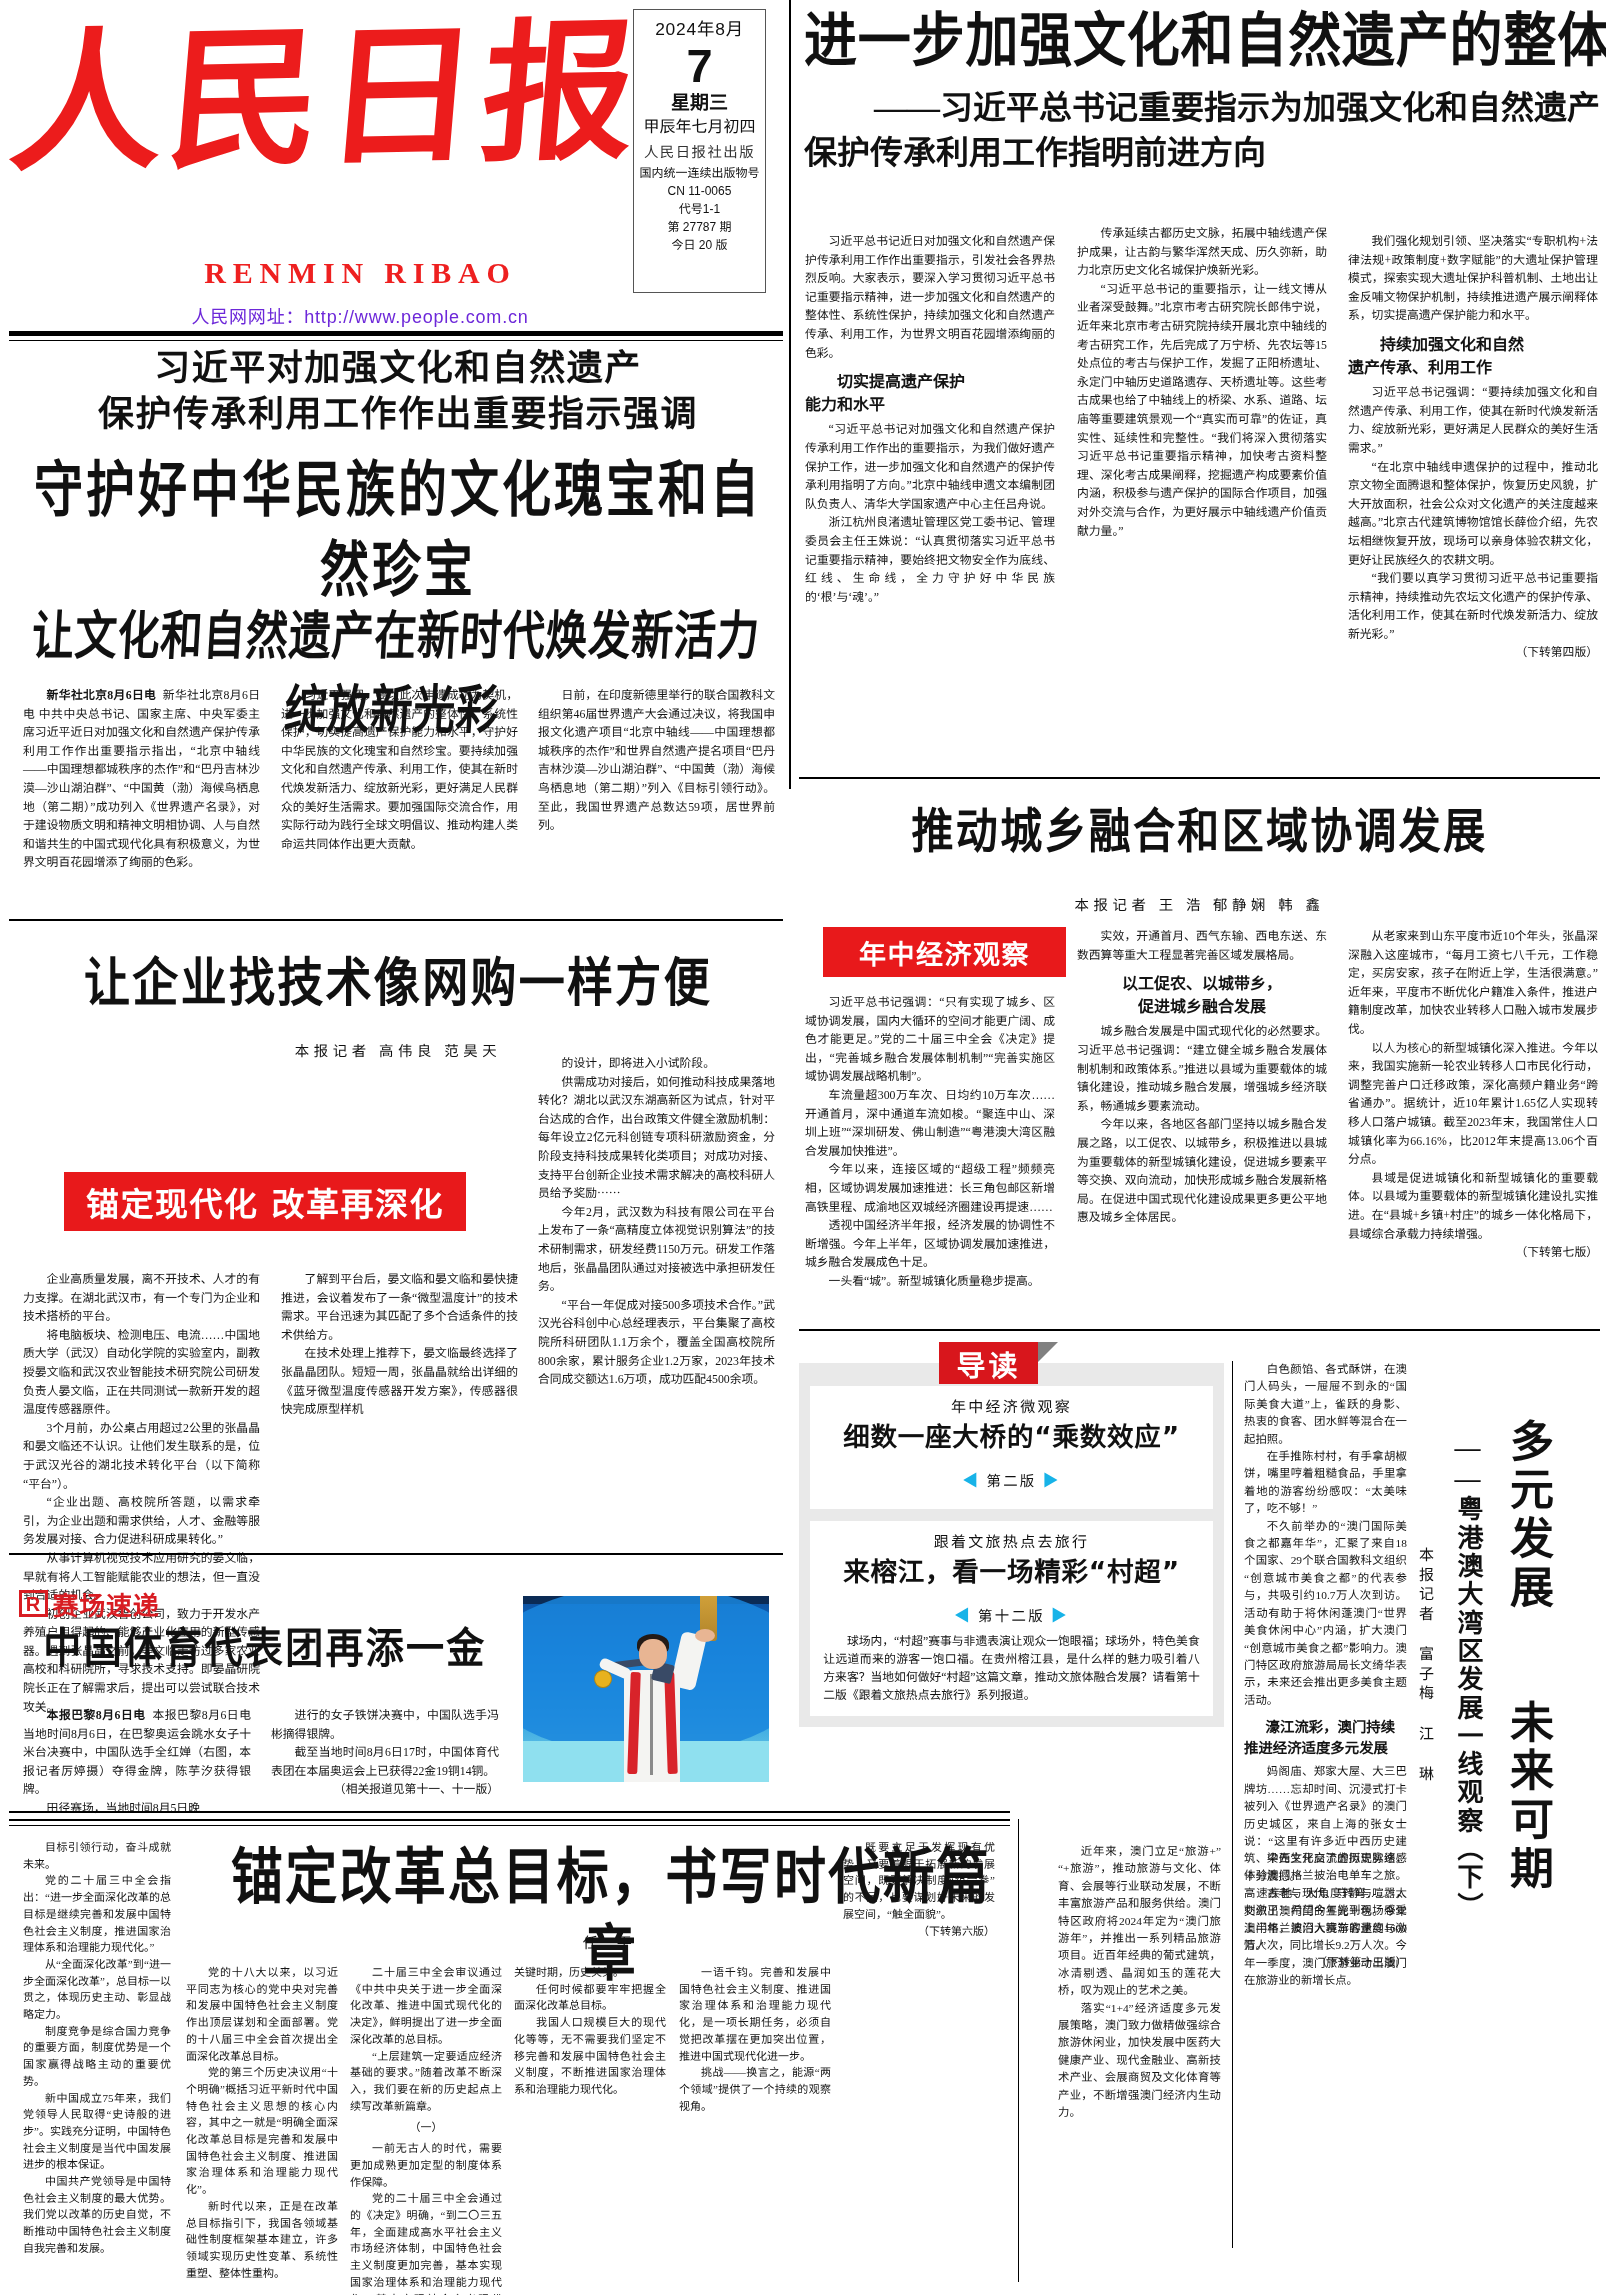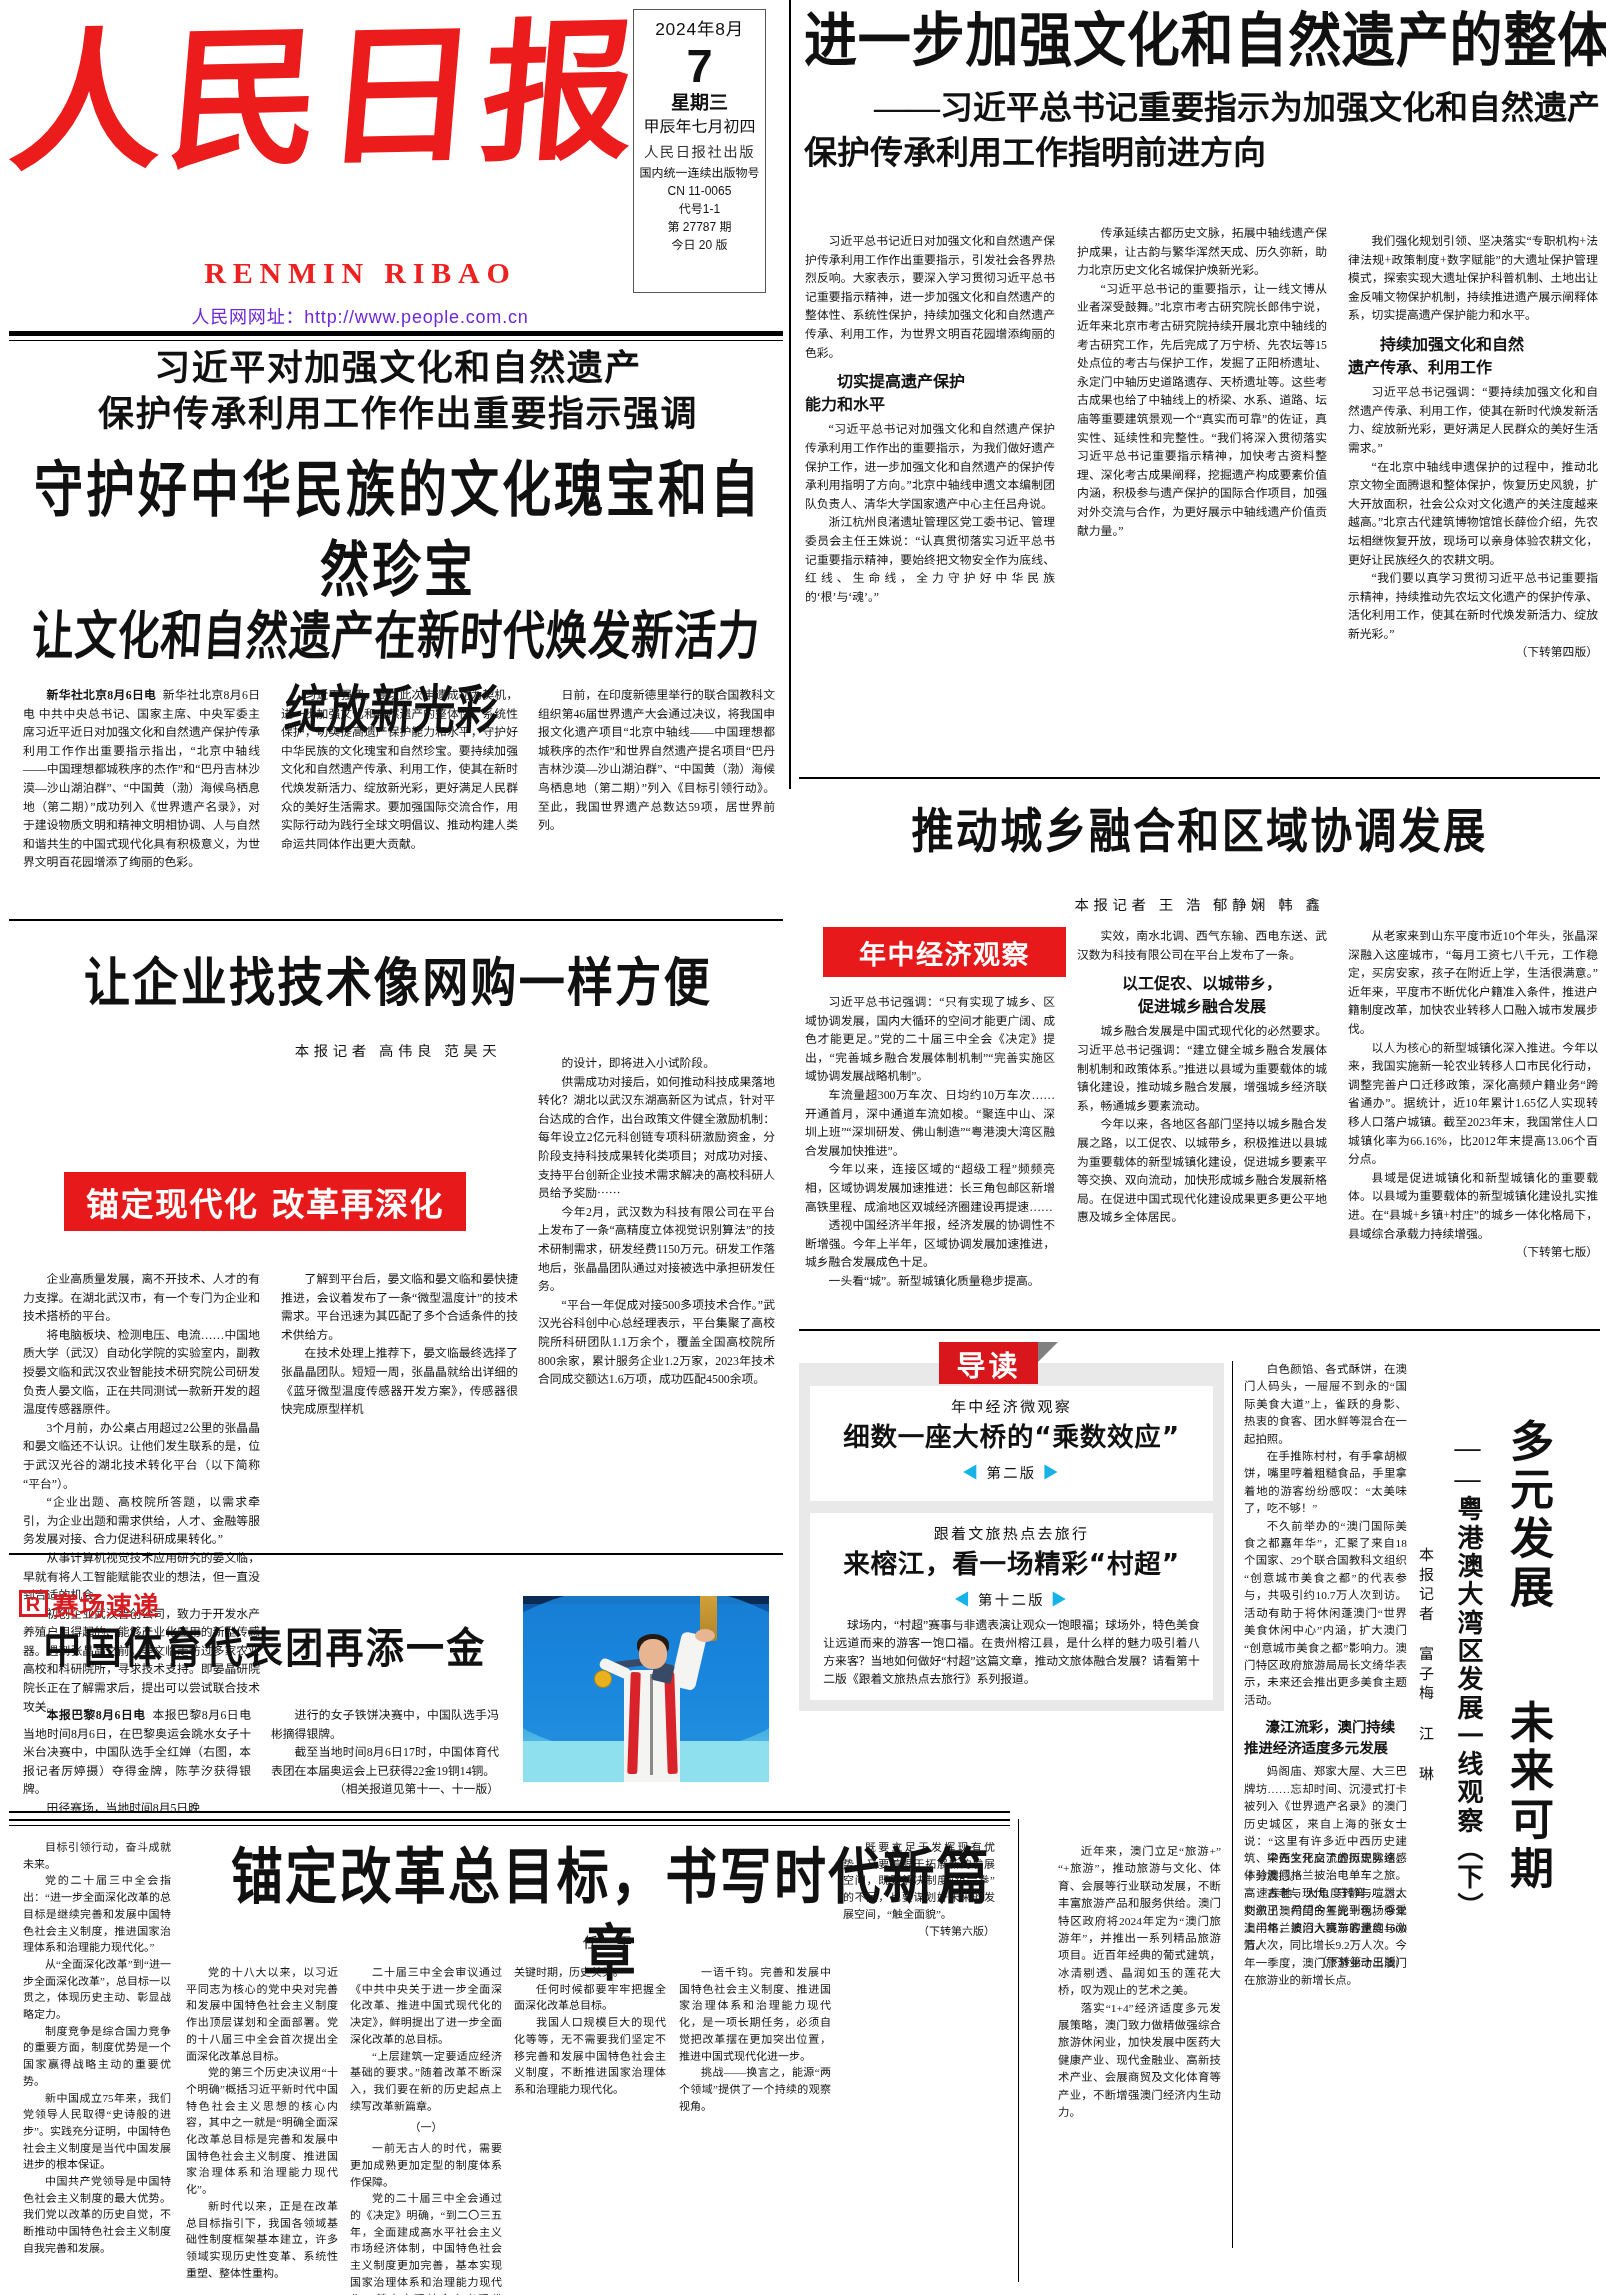--- a/index.html
+++ b/index.html
@@ -143,21 +143,21 @@
     position:absolute;left:239px;top:0;width:0;height:0;
     border-left:20px solid #808080;border-bottom:20px solid transparent;z-index:3;
   }
   #daodu-body{position:absolute;left:0;top:21px;width:425px;background:#e9e9e9;padding:23px 10.6px 10.6px;box-sizing:border-box;}
   .dd-card{background:#fff;padding:9px 13.7px 12px;box-sizing:border-box;}
   .dd-kicker{text-align:center;font-size:15px;letter-spacing:2.3px;font-family:"Liberation Serif",serif;}
   .dd-title{
     text-align:center;font-family:"DejaVu Sans","Liberation Sans",sans-serif;
     font-weight:700;font-size:26.5px;line-height:35px;letter-spacing:0.8px;margin-top:3px;
   }
-  .dd-page{text-align:center;font-size:14.4px;letter-spacing:2.3px;margin:5px 0 6px;font-family:"Liberation Serif",serif;}
+  .dd-page{text-align:center;font-size:14.4px;letter-spacing:2.3px;margin:13px 0 6px;font-family:"Liberation Serif",serif;}
   .dd-page .tri{color:#17b3e8;font-size:16px;}
   .dd-text{font-size:11.8px;line-height:18px;text-align:justify;text-indent:2em;font-family:"Liberation Serif",serif;}
 
   
   .vtxt{writing-mode:vertical-rl;text-orientation:upright;}
 
   
   #bigbottom{
     position:absolute;left:209px;top:1839px;width:804px;text-align:center;
     font-family:"DejaVu Sans","Liberation Sans",sans-serif;font-weight:700;
@@ -336,21 +336,21 @@
 
   <div class="col" style="position:absolute;left:805px;top:993px;width:250px;height:326px;">
     <p>习近平总书记强调：“只有实现了城乡、区域协调发展，国内大循环的空间才能更广阔、成色才能更足。”党的二十届三中全会《决定》提出，“完善城乡融合发展体制机制”“完善实施区域协调发展战略机制”。</p>
     <p>车流量超300万车次、日均约10万车次……开通首月，深中通道车流如梭。“聚连中山、深圳上班”“深圳研发、佛山制造”“粤港澳大湾区融合发展加快推进”。</p>
     <p>今年以来，连接区域的“超级工程”频频亮相，区域协调发展加速推进：长三角包邮区新增高铁里程、成渝地区双城经济圈建设再提速……</p>
     <p>透视中国经济半年报，经济发展的协调性不断增强。今年上半年，区域协调发展加速推进，城乡融合发展成色十足。</p>
     <p>一头看“城”。新型城镇化质量稳步提高。</p>
   </div>
 
   <div class="col" style="position:absolute;left:1077px;top:927px;width:250px;height:394px;">
-    <p>实效，南水北调、西气东输、西电东送、武汉数为科技有限公司在平台上发布了一条。</p>
+    <p>实效，开通首月、西气东输、西电东送、东数西算等重大工程显著完善区域发展格局。</p>
     <div class="sub-h" style="text-align:center;text-indent:0;">以工促农、以城带乡，<br>促进城乡融合发展</div>
     <p>城乡融合发展是中国式现代化的必然要求。习近平总书记强调：“建立健全城乡融合发展体制机制和政策体系。”推进以县域为重要载体的城镇化建设，推动城乡融合发展，增强城乡经济联系，畅通城乡要素流动。</p>
     <p>今年以来，各地区各部门坚持以城乡融合发展之路，以工促农、以城带乡，积极推进以县城为重要载体的新型城镇化建设，促进城乡要素平等交换、双向流动，加快形成城乡融合发展新格局。在促进中国式现代化建设成果更多更公平地惠及城乡全体居民。</p>
   </div>
 
   <div class="col" style="position:absolute;left:1348px;top:927px;width:250px;height:394px;">
     <p>从老家来到山东平度市近10个年头，张晶深深融入这座城市，“每月工资七八千元，工作稳定，买房安家，孩子在附近上学，生活很满意。”近年来，平度市不断优化户籍准入条件，推进户籍制度改革，加快农业转移人口融入城市发展步伐。</p>
     <p>以人为核心的新型城镇化深入推进。今年以来，我国实施新一轮农业转移人口市民化行动，调整完善户口迁移政策，深化高频户籍业务“跨省通办”。据统计，近10年累计1.65亿人实现转移人口落户城镇。截至2023年末，我国常住人口城镇化率为66.16%，比2012年末提高13.06个百分点。</p>
     <p>县域是促进城镇化和新型城镇化的重要载体。以县域为重要载体的新型城镇化建设扎实推进。在“县城+乡镇+村庄”的城乡一体化格局下，县域综合承载力持续增强。</p>
     <p class="noind" style="text-align:right;">（下转第七版）</p>

